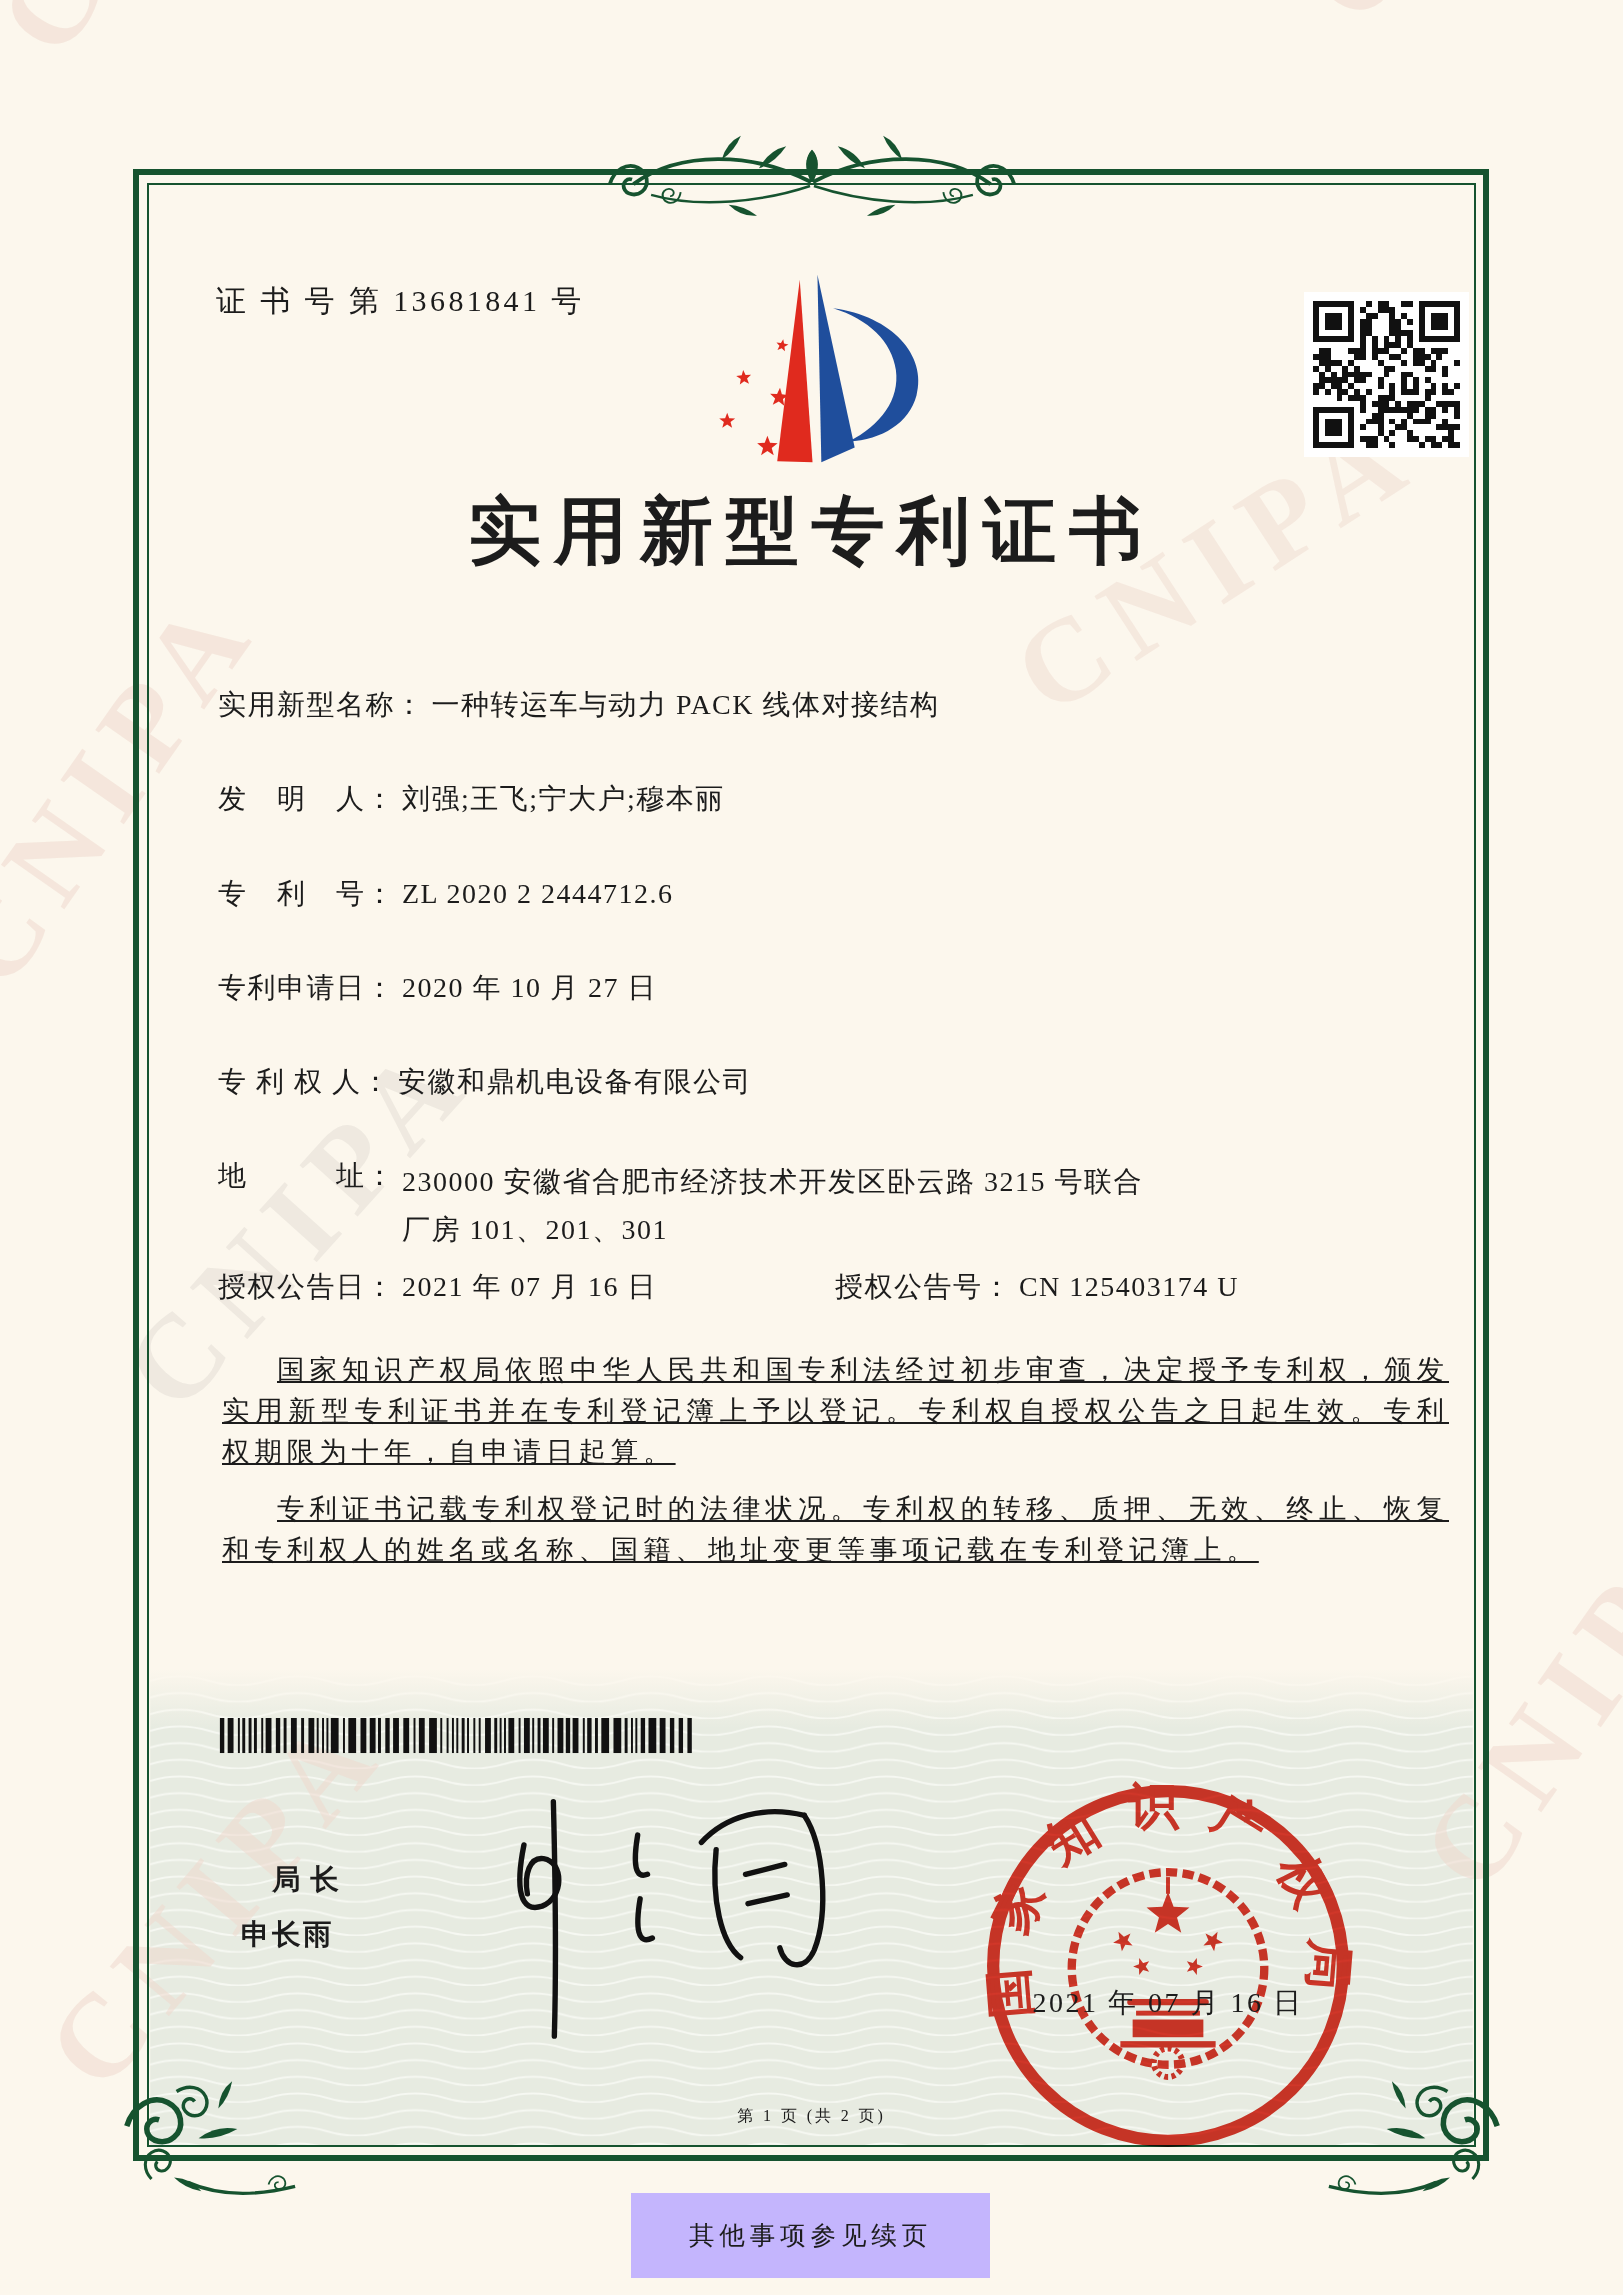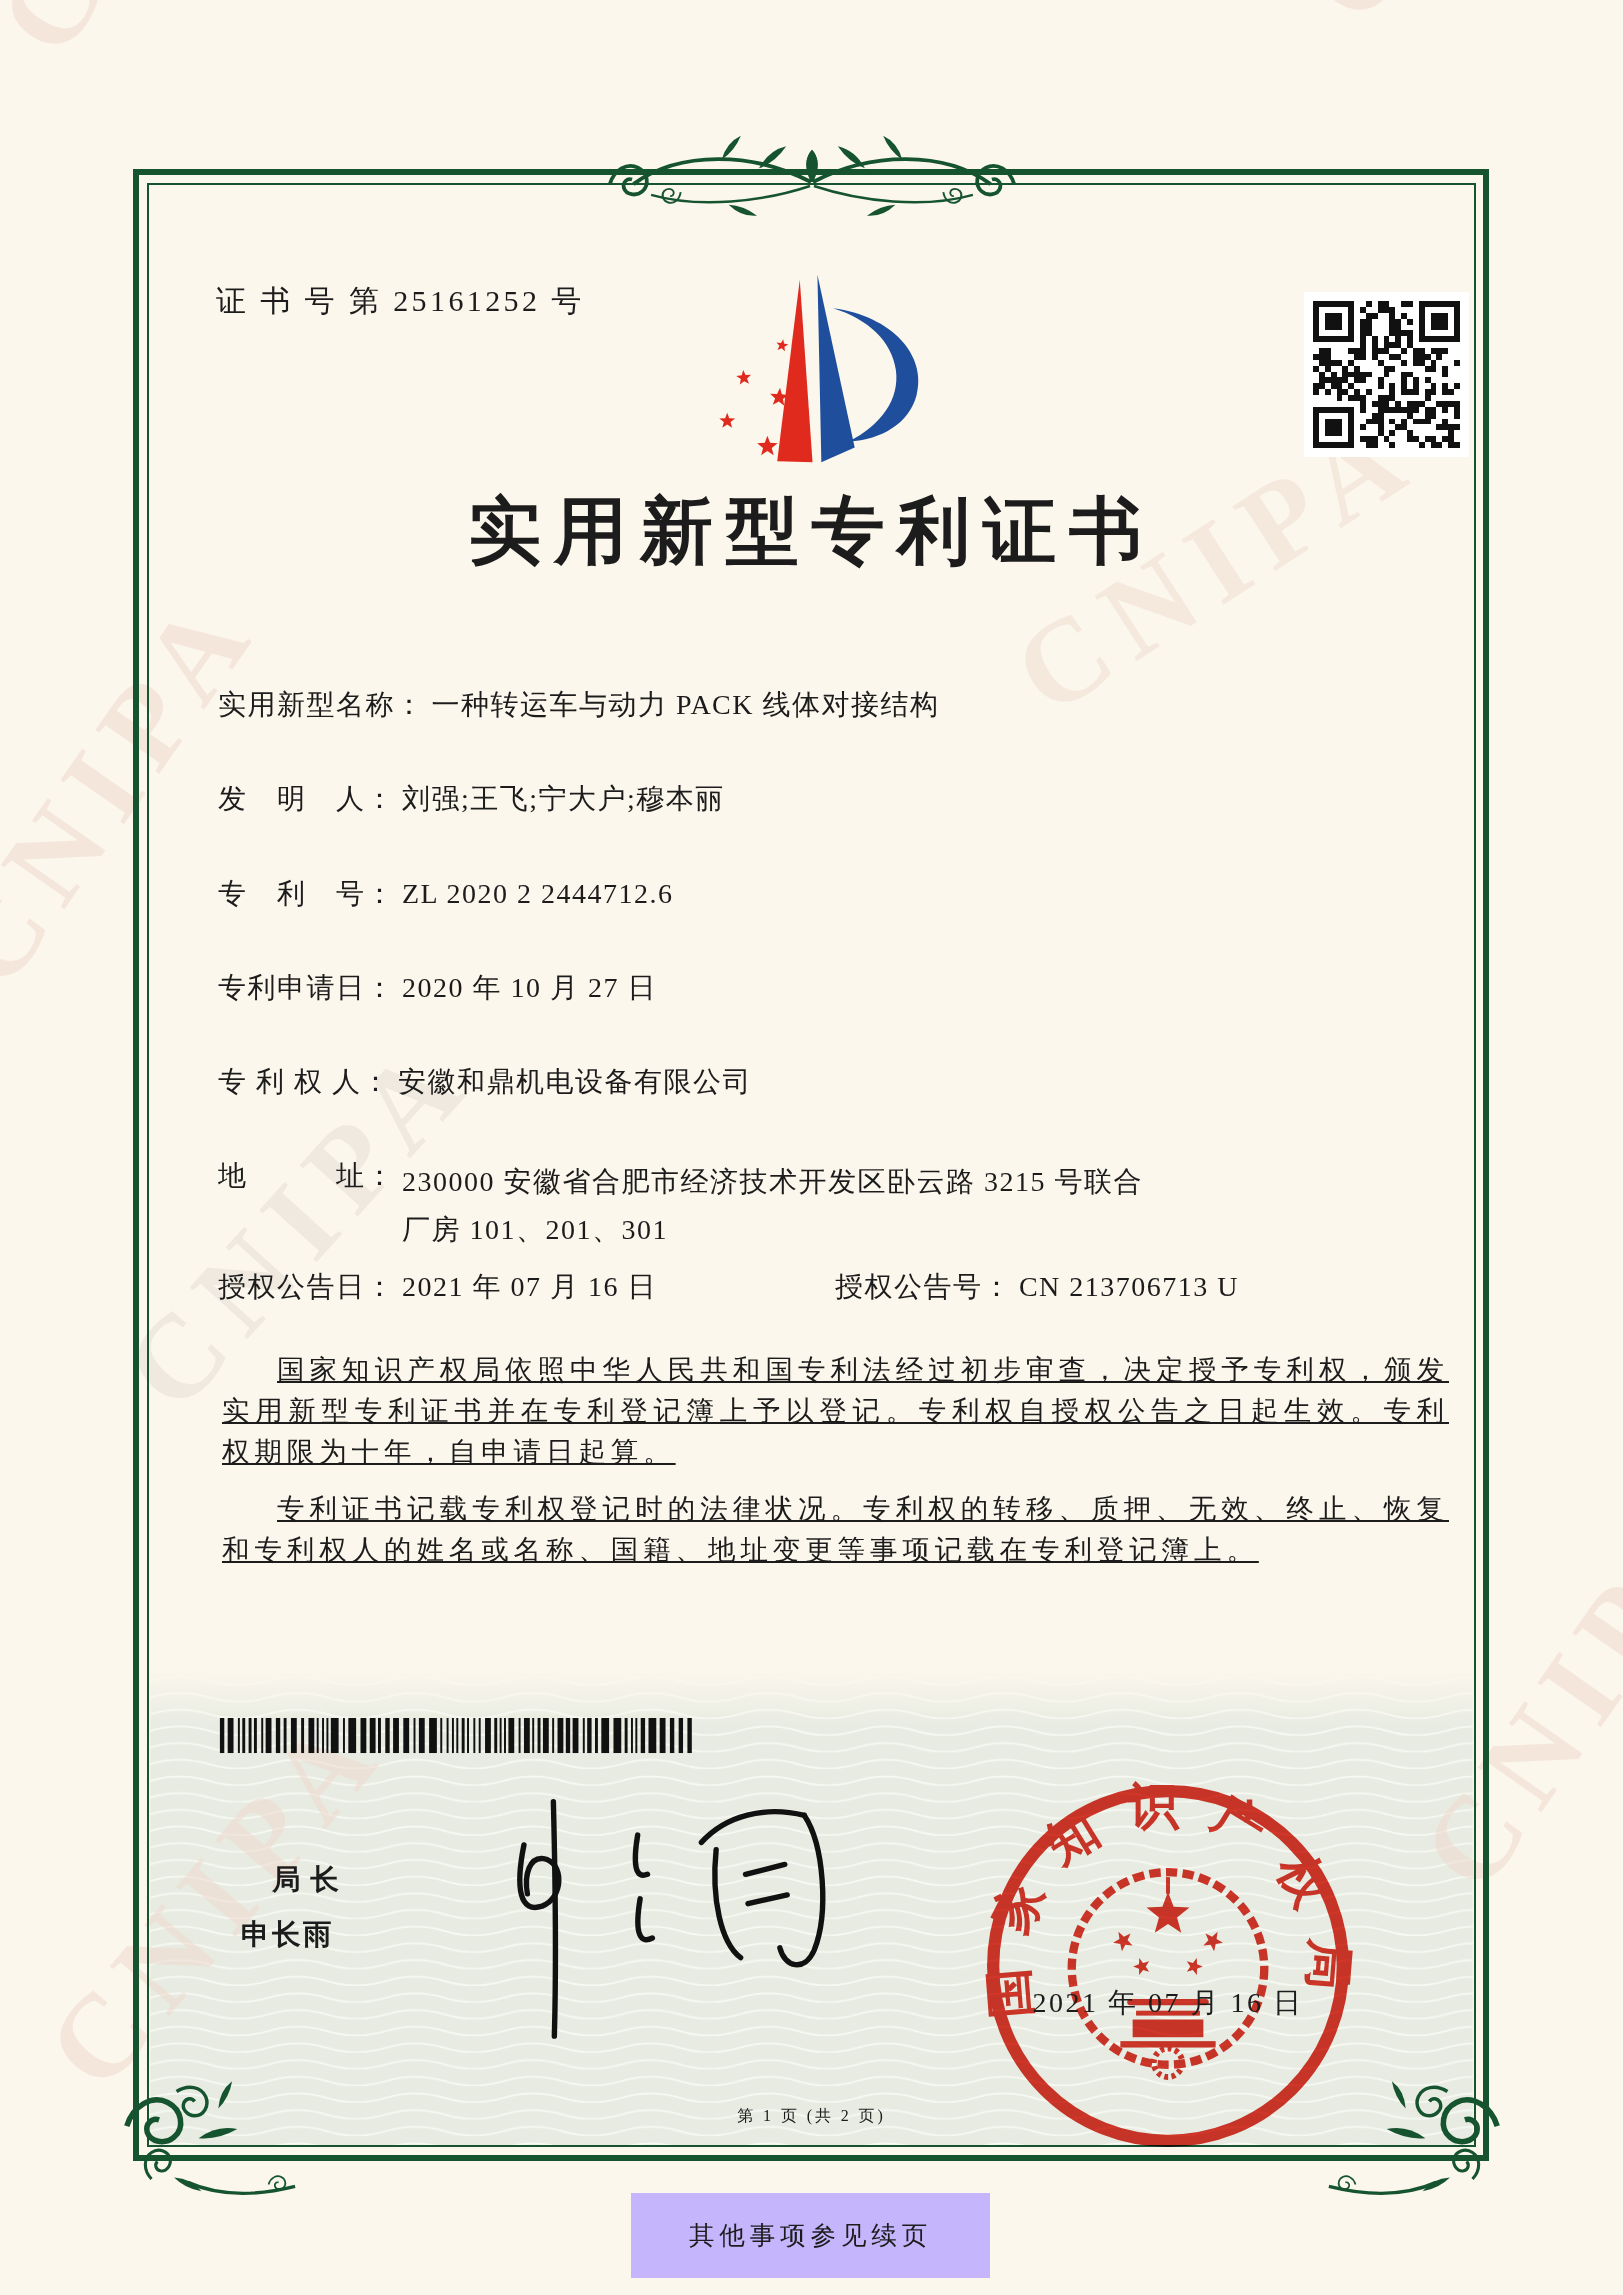--- a/index.html
+++ b/index.html
@@ -113,21 +113,21 @@
     <use href="#flourish-half"></use>
     <use href="#flourish-half" transform="translate(840 0) scale(-1 1)"></use>
   </svg>
   <svg id="corner-bl" class="orn" style="left:114px;top:2080px" width="187" height="133" viewBox="0 0 380 270">
     <use href="#corner-flourish"></use>
   </svg>
   <svg id="corner-br" class="orn" style="left:1323px;top:2080px" width="187" height="133" viewBox="0 0 380 270">
     <use href="#corner-flourish"></use>
   </svg>
 
-  <div id="cert-no">证 书 号 第 25161252 号</div>
+  <div id="cert-no">证 书 号 第 13681841 号</div>
 
   <svg id="logo" width="255" height="206" viewBox="0 0 520 420">
     <g id="logo-stars">
         <polygon points="198.3,147.2 199.9,156.2 208.9,158.2 200.8,162.6 201.7,171.7 195.1,165.4 186.6,169.0 190.6,160.8 184.5,153.9 193.6,155.1" fill="#e02a1e"></polygon>
         <polygon points="116.6,210.1 121.5,220.2 132.7,219.7 124.5,227.5 128.5,238.1 118.6,232.7 109.8,239.7 111.8,228.6 102.4,222.4 113.6,220.9" fill="#e02a1e"></polygon>
         <polygon points="191.7,246.1 195.5,259.7 209.5,261.5 197.7,269.3 200.3,283.1 189.3,274.4 176.9,281.1 181.8,267.9 171.6,258.2 185.7,258.8" fill="#e02a1e"></polygon>
         <polygon points="84.0,297.0 88.2,308.2 100.2,308.7 90.8,316.2 94.0,327.8 84.0,321.1 74.0,327.8 77.2,316.2 67.8,308.7 79.8,308.2" fill="#e02a1e"></polygon>
         <polygon points="166.0,344.0 171.4,358.5 186.9,359.2 174.8,368.9 178.9,383.8 166.0,375.2 153.1,383.8 157.2,368.9 145.1,359.2 160.6,358.5" fill="#e02a1e"></polygon>
       </g>
     <polygon points="232,26 258,398 186,396" fill="var(--logo-red)"></polygon>
@@ -157,21 +157,21 @@
   </div>
   <div class="row" style="top:1064px">
     <span class="lbl">专 利 权 人：</span><span>安徽和鼎机电设备有限公司</span>
   </div>
   <div class="row" id="row-addr" style="top:1158px">
     <span class="lbl">地　　　址：</span><span class="vals"><div>230000 安徽省合肥市经济技术开发区卧云路 3215 号联合</div><div>厂房 101、201、301</div></span>
   </div>
   <div class="row" id="row-grant" style="top:1269px">
     <span class="lbl">授权公告日：</span><span>2021 年 07 月 16 日</span>
     <span class="pair2">
-      <span class="lbl">授权公告号：</span><span>CN 213706713 U</span>
+      <span class="lbl">授权公告号：</span><span>CN 125403174 U</span>
     </span>
   </div>
 
   <div id="paras">
     <p>国家知识产权局依照中华人民共和国专利法经过初步审查，决定授予专利权，颁发实用新型专利证书并在专利登记簿上予以登记。专利权自授权公告之日起生效。专利权期限为十年，自申请日起算。</p>
     <p>专利证书记载专利权登记时的法律状况。专利权的转移、质押、无效、终止、恢复和专利权人的姓名或名称、国籍、地址变更等事项记载在专利登记簿上。</p>
   </div>
 
   <svg id="barcode" width="483" height="36" viewBox="0 0 985 74">
       <g id="barcode-bars">

